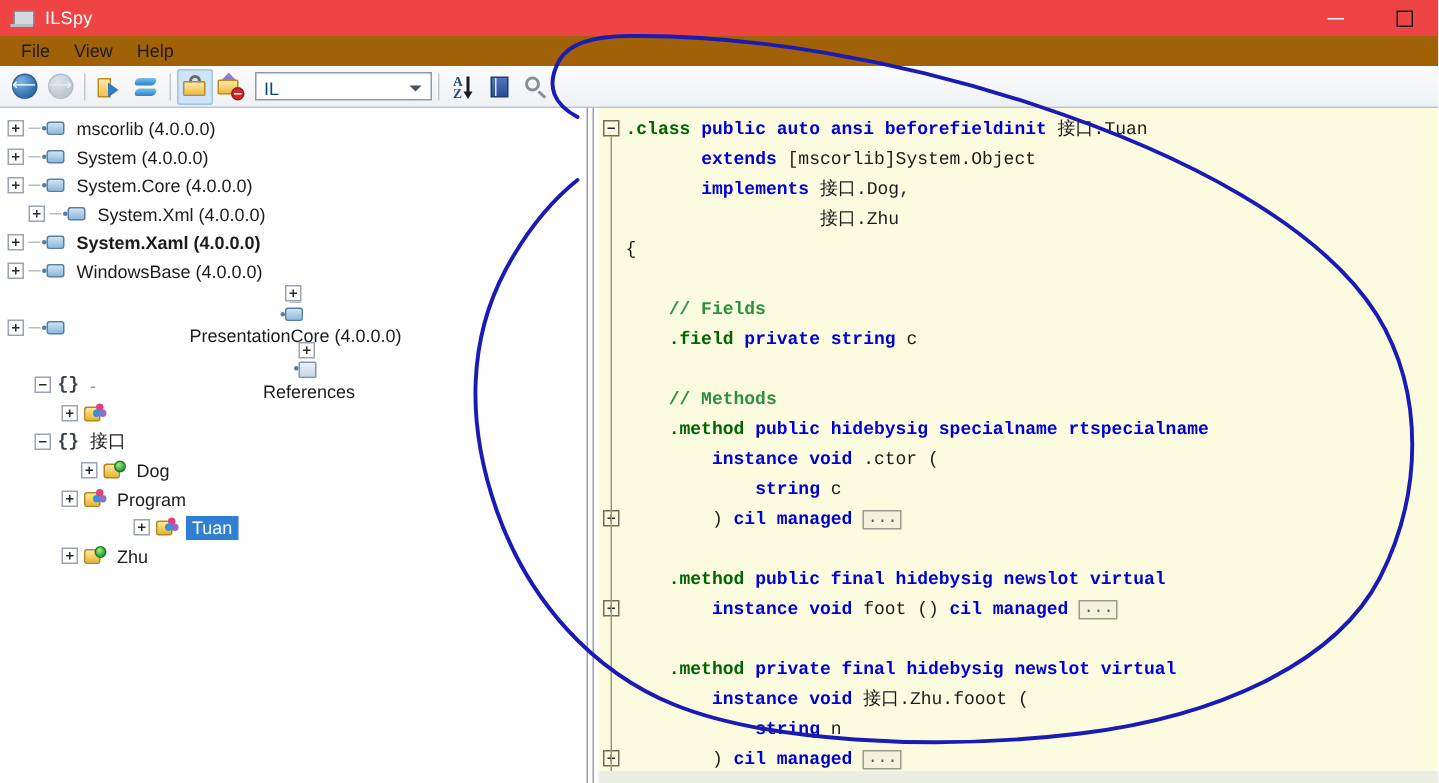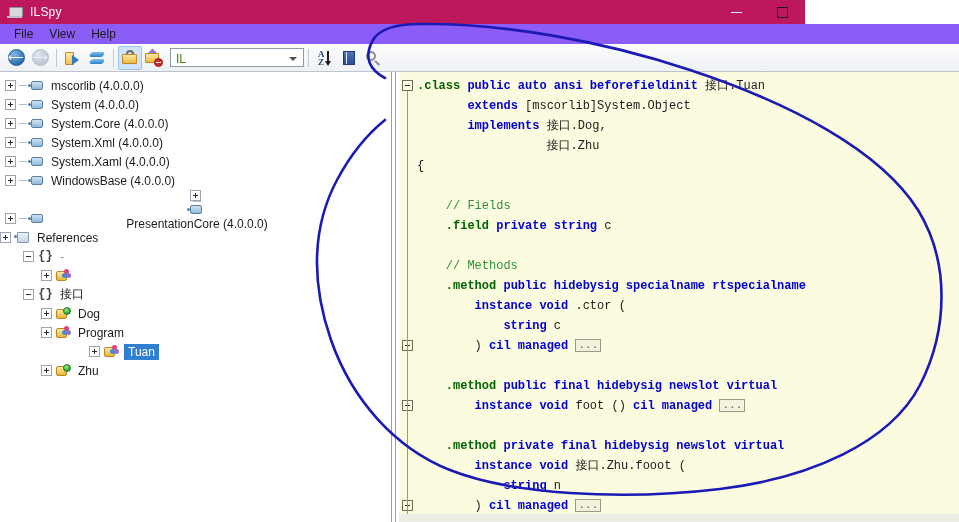--- a/index.html
+++ b/index.html
@@ -16,22 +16,22 @@
     width: 959px;
     height: 522px;
     overflow: hidden;
     background: #ffffff;
   }
 
   
   .titlebar {
     position: absolute;
     left: 0; top: 0;
-    width: 805px; height: 24px;
-    background: #be185d;
+    width: 959px; height: 24px;
+    background: #ef4444;
     display: flex;
     align-items: center;
   }
   .title-icon {
     width: 16px; height: 14px;
     margin-left: 7px;
     margin-right: 7px;
     position: relative;
     flex: none;
   }
@@ -74,21 +74,21 @@
     border: 1.5px solid #1a1a1a;
     display: block;
     box-sizing: border-box;
   }
 
   
   .menubar {
     position: absolute;
     left: 0; top: 24px;
     width: 959px; height: 20px;
-    background: #8b5cf6;
+    background: #a16207;
     display: flex;
     align-items: center;
     padding-left: 6px;
     box-sizing: border-box;
   }
   .menu-item {
     font-size: 12px;
     color: #1b1b1b;
     padding: 2px 8px;
     cursor: default;
@@ -246,27 +246,27 @@
     border: 2px solid #8a8f96;
     box-sizing: border-box;
   }
   .ic-search .hdl {
     position: absolute; left: 11px; top: 11px;
     width: 6px; height: 2px; background: #8a8f96;
     transform: rotate(42deg); transform-origin: left center;
   }
 
   .combo {
-    width: 134px; height: 19px;
+    width: 118px; height: 19px;
     background: #ffffff;
     border: 1px solid #8e9aa6;
     box-sizing: border-box;
     display: flex; align-items: flex-end;
     font-size: 12px;
-    color: #4d7c0f;
+    color: #0c4a6e;
     margin-left: 4px;
     position: relative;
     flex: none;
   }
   .combo .val { padding-left: 5px; }
   .combo .arrow {
     position: absolute; right: 6px; top: 8px;
     border-left: 4px solid transparent;
     border-right: 4px solid transparent;
     border-top: 4px solid #44505c;
@@ -431,21 +431,21 @@
     position: absolute;
     left: 0; top: 0;
     font-family: "Liberation Mono", "DejaVu Sans Mono", monospace;
     font-size: 12px;
     line-height: 20px;
     white-space: pre;
   }
   .code .ln { height: 20px; padding-left: 18px; }
   .kw   { color: #0000d4; font-weight: bold; }
   .dir  { color: #006400; font-weight: bold; }
-  .cmt  { color: #2f8f3f; }
+  .cmt  { color: #2f8f3f; font-weight: bold; }
   .txt  { color: #1b1b1b; }
   .ell {
     display: inline-block;
     border: 1px solid #9a9a8a;
     background: #f2f2dd;
     color: #5a5a50;
     line-height: 11px;
     font-size: 11px;
     padding: 0 2px;
     vertical-align: 1px;
@@ -594,30 +594,30 @@
         </div>
         <div class="tnode" style="padding-left: 5px;">
           <span class="expander plus"></span>
           <span class="tick"></span>
           <div class="ticon ic-asm">
             <div class="dot"></div>
             <div class="box"></div>
           </div>
           <span class="label">System.Core (4.0.0.0)</span>
         </div>
-        <div class="tnode" style="padding-left: 5px;">
+        <div class="tnode" style="padding-left: 19px;">
           <span class="expander plus"></span>
           <span class="tick"></span>
           <div class="ticon ic-asm">
             <div class="dot"></div>
             <div class="box"></div>
           </div>
           <span class="label">System.Xml (4.0.0.0)</span>
         </div>
-        <div class="tnode" style="padding-left: 5px;">
+        <div class="tnode" style="padding-left: 5px; font-weight: bold;">
           <span class="expander plus"></span>
           <span class="tick"></span>
           <div class="ticon ic-asm">
             <div class="dot"></div>
             <div class="box"></div>
           </div>
           <span class="label">System.Xaml (4.0.0.0)</span>
         </div>
         <div class="tnode" style="padding-left: 5px;">
           <span class="expander plus"></span>
@@ -638,21 +638,21 @@
           <span class="label">PresentationCore (4.0.0.0)</span>
         </div>
         <div class="tnode" style="padding-left: 5px;">
           <span class="expander plus"></span>
           <span class="tick"></span>
           <div class="ticon ic-asm">
             <div class="dot"></div>
             <div class="box"></div>
           </div>
         </div>
-        <div class="tnode" style="">
+        <div class="tnode" style="padding-left: 23px; flex-direction: column;">
           <span class="expander plus"></span>
           <div class="ticon ic-ref">
             <div class="dot"></div>
             <div class="box"></div>
           </div>
           <span class="label">References</span>
         </div>
         <div class="tnode" style="padding-left: 23px;">
           <span class="expander"></span>
           <div class="ticon ic-ns">{}</div>
@@ -668,21 +668,21 @@
               <i></i>
             </div>
           </div>
           <span class="label dim"><module></module></span>
         </div>
         <div class="tnode" style="padding-left: 23px;">
           <span class="expander"></span>
           <div class="ticon ic-ns">{}</div>
           <span class="label">接口</span>
         </div>
-        <div class="tnode" style="padding-left: 41px;">
+        <div class="tnode" style="padding-left: 54px;">
           <span class="expander plus"></span>
           <div class="ticon ic-iface">
             <div class="sh"></div>
             <div class="grn"></div>
           </div>
           <span class="label">Dog</span>
         </div>
         <div class="tnode" style="padding-left: 41px;">
           <span class="expander plus"></span>
           <div class="ticon ic-cls">

